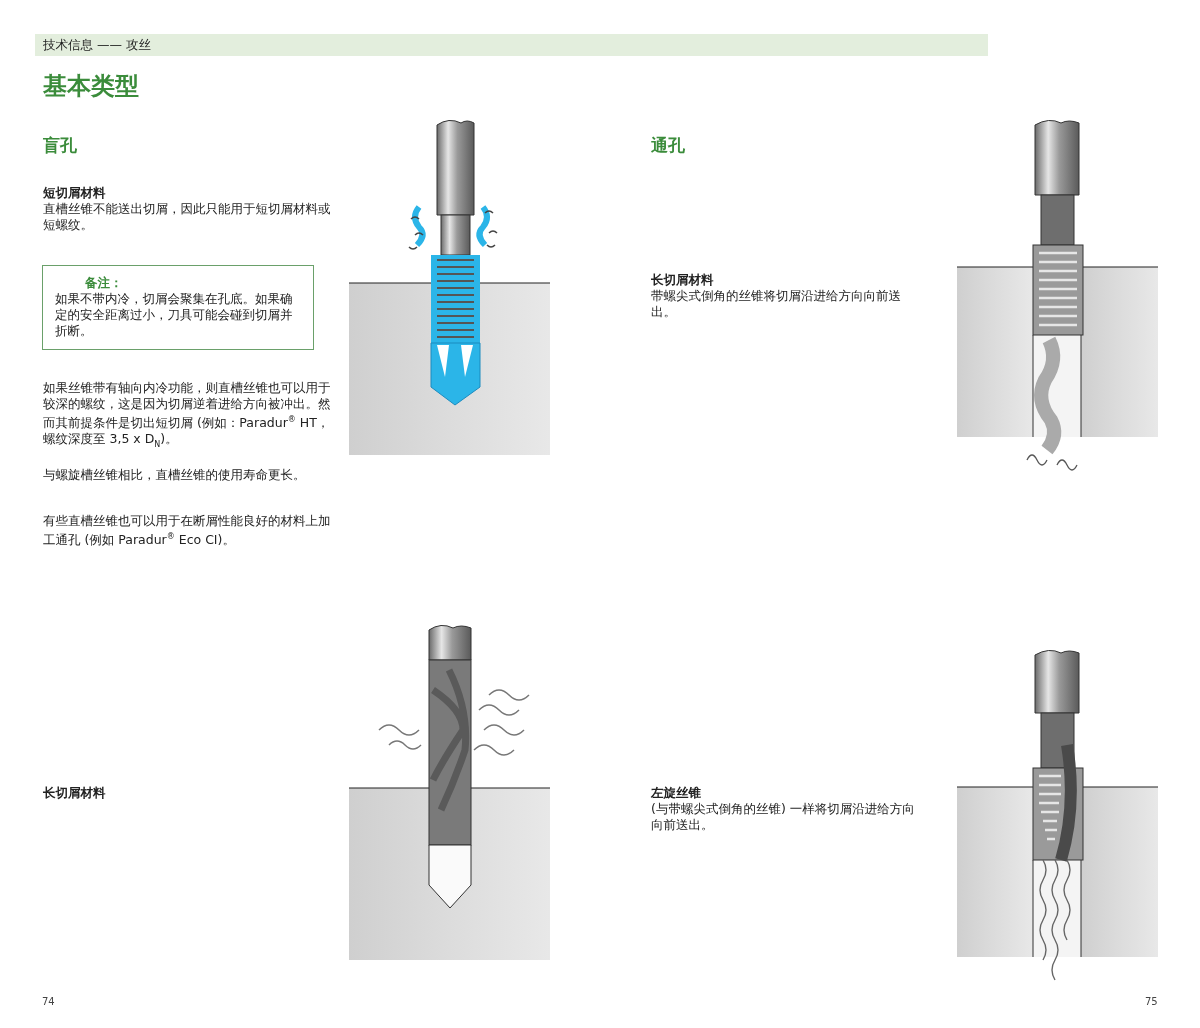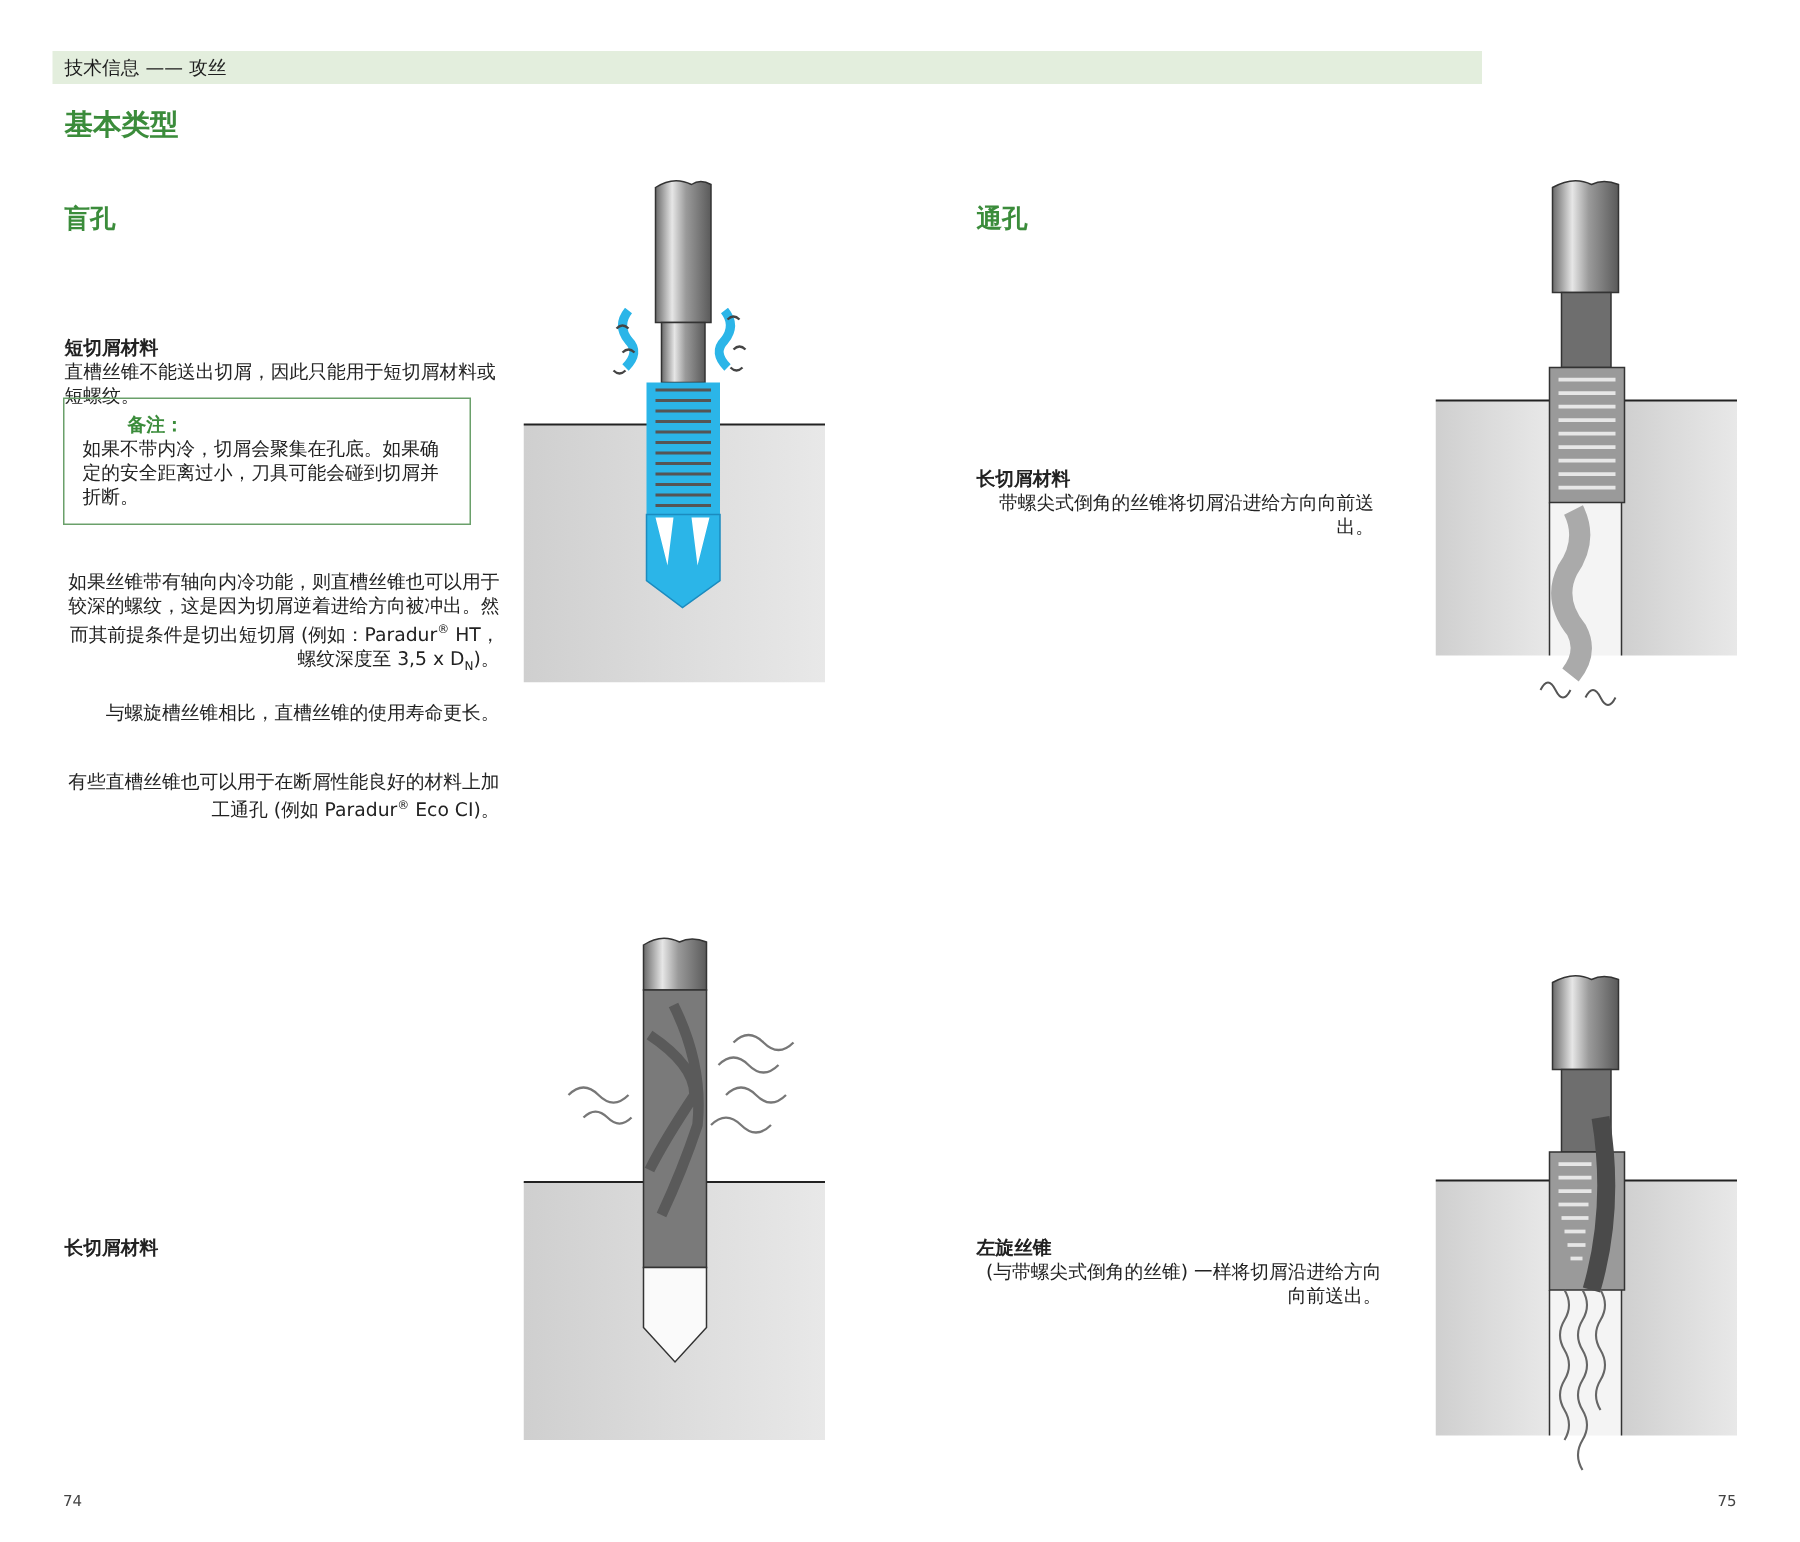--- a/index.html
+++ b/index.html
@@ -1,23 +1,23 @@
 <!DOCTYPE html>
 <html><head>
 <meta charset="utf-8">
 <style>
   html,body{margin:0;padding:0;background:#fff;}
   body{width:1200px;height:1028px;position:relative;overflow:hidden;font-family:"DejaVu Sans","Liberation Sans",sans-serif;color:#222;}
   .header-bar{position:absolute;left:35px;top:34px;width:953px;height:22px;background:#e3eedd;}
   .header-bar span{position:absolute;left:8px;top:3px;font-size:12.5px;color:#1e1e1e;}
-  .page-title{position:absolute;left:43px;top:70px;font-size:19px;font-weight:bold;color:#3b8c3b;}
+  .page-title{position:absolute;left:43px;top:70px;font-size:24px;font-weight:bold;color:#3b8c3b;}
   .green-label{position:absolute;font-size:17px;font-weight:bold;color:#3b8c3b;}
   .block{position:absolute;font-size:12.5px;line-height:16px;color:#222;}
-  .block .h{font-weight:bold;display:block;margin-top:39px;}
-  .block p{margin:0 0 14px 0;text-align:right;}
+  .block .h{font-weight:bold;display:block;}
+  .block p{margin:0 0 14px 0;}
   .note{position:absolute;left:42px;top:265px;width:272px;height:85px;border:1.5px solid #6aa06a;box-sizing:border-box;padding:9px 10px 0 12px;font-size:12.5px;line-height:16px;}
   .note .nh{color:#3b8c3b;font-weight:bold;display:block;margin-left:30px;}
   .illus{position:absolute;}
   .page-num{position:absolute;top:996px;font-size:10px;color:#444;}
   sup,sub{font-size:8px;}
 </style>
 </head>
 <body>
 
 <div class="header-bar">

